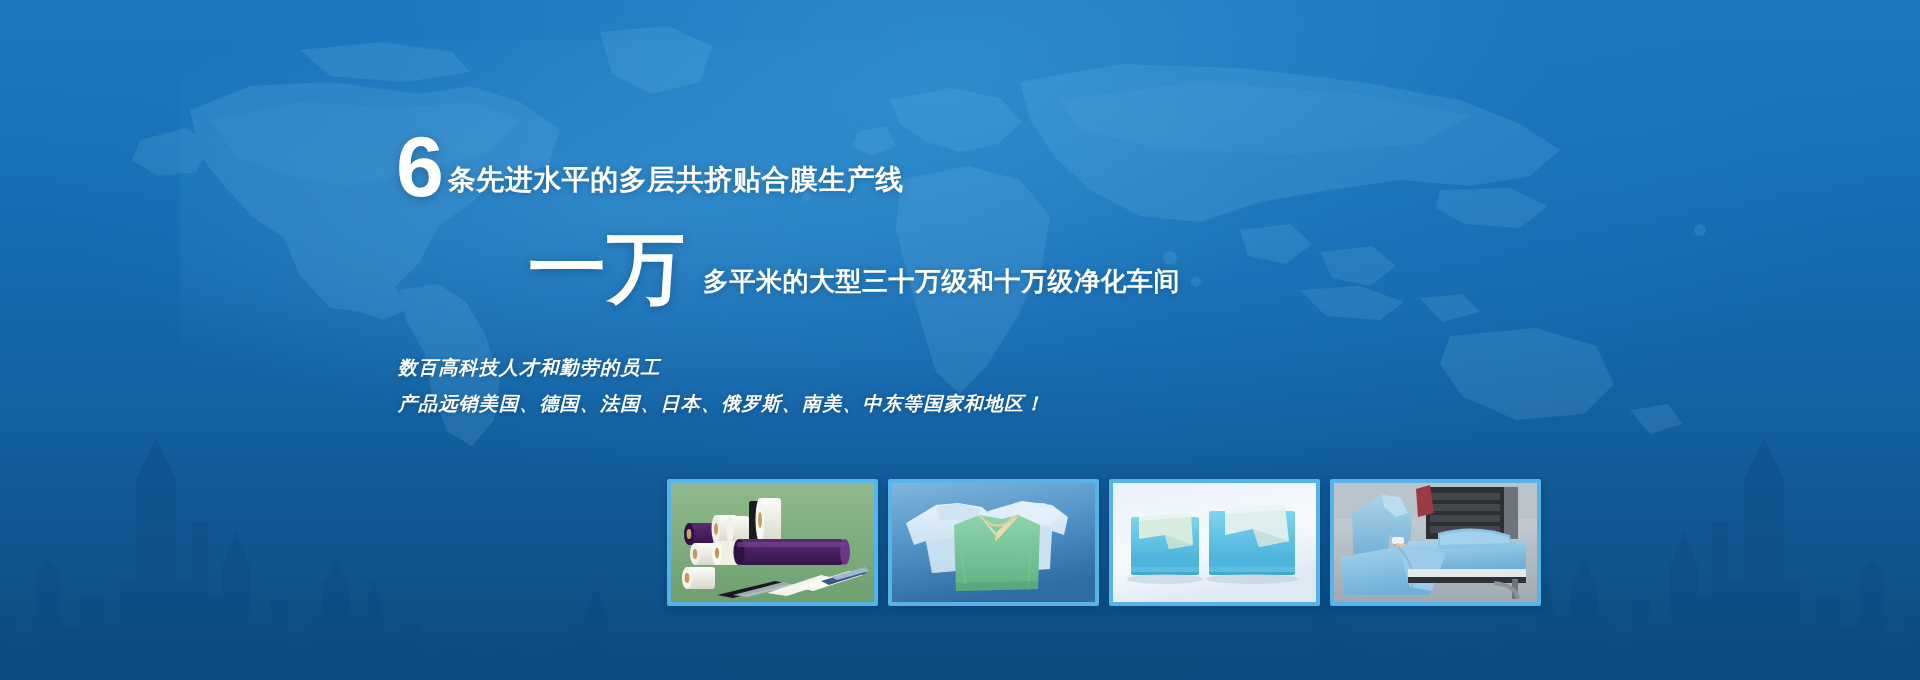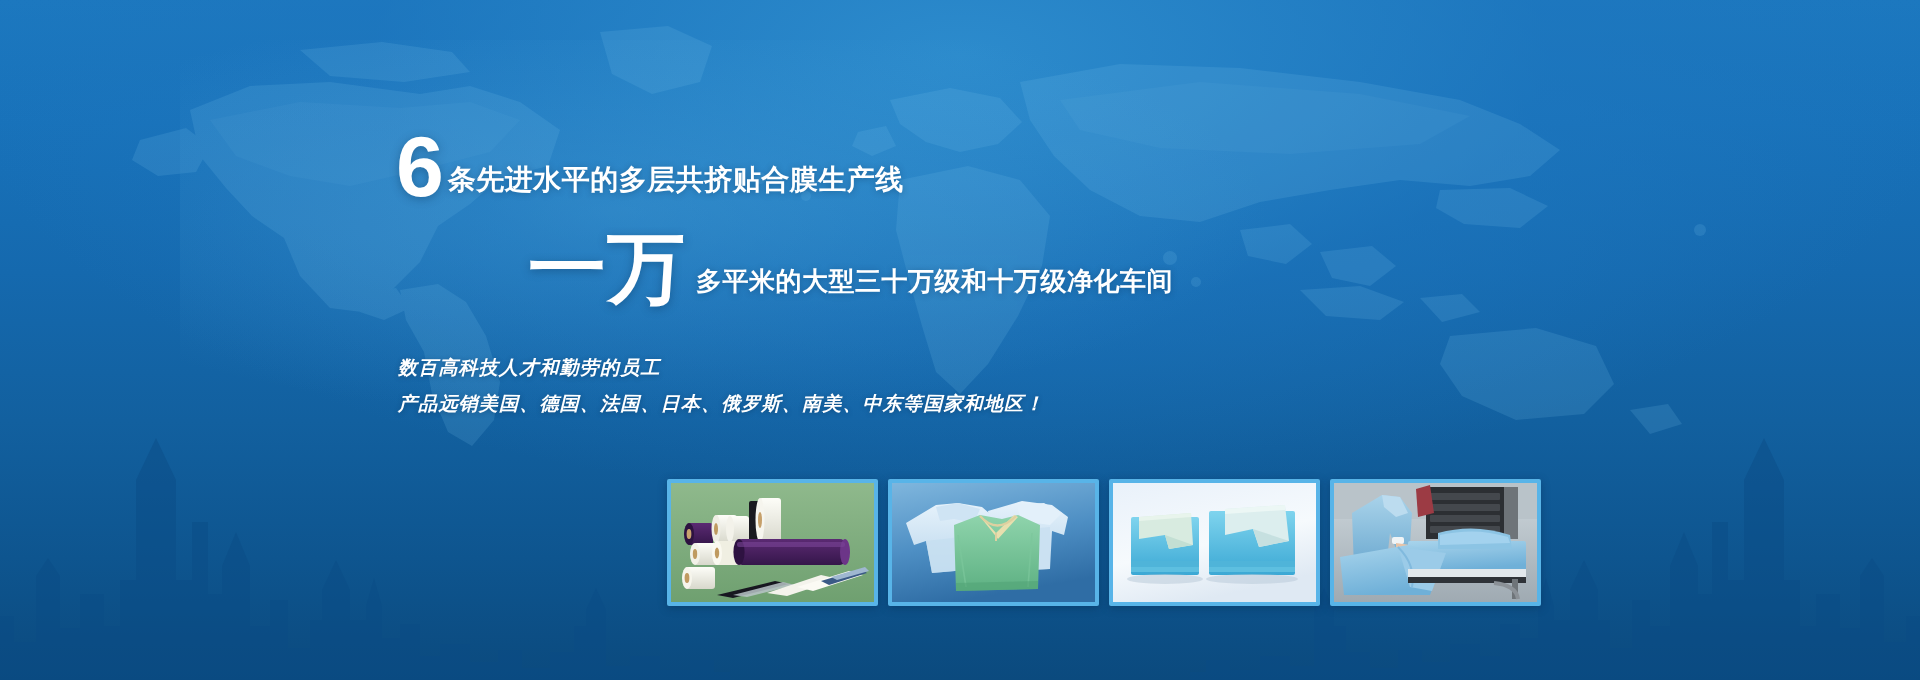--- a/index.html
+++ b/index.html
@@ -94,21 +94,21 @@
     line-height:0.88;
     font-weight:700;
     color:#ffffff;
     letter-spacing:1px;
     text-shadow:0 2px 10px rgba(2,40,75,0.35);
   }
   .line2 .phrase {
     font-size:26px;
     font-weight:700;
     color:#ffffff;
-    margin-left:10px;
+    margin-left:17px;
     padding-bottom:4px;
     letter-spacing:0.5px;
     text-shadow:0 1px 6px rgba(2,40,75,0.35);
   }
 
   .sub {
     position:absolute;
     left:398px;
     font-size:19px;
     font-weight:700;

